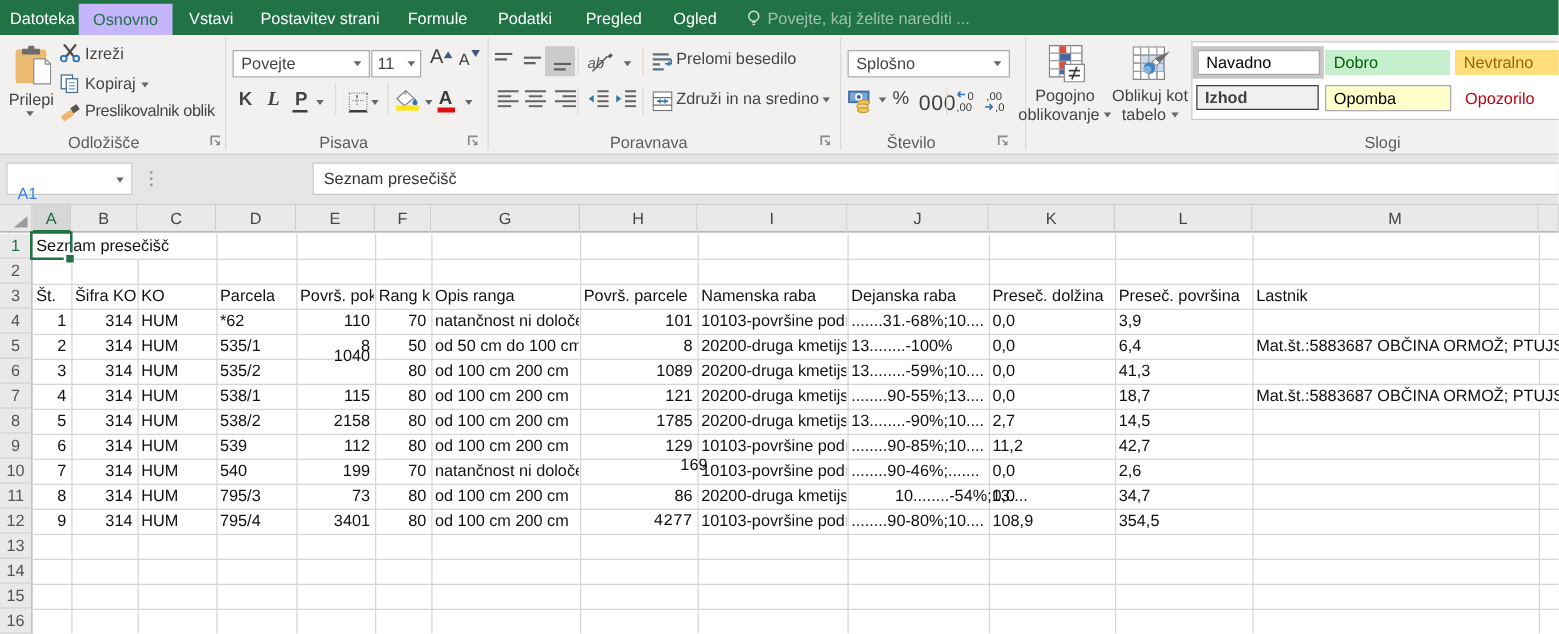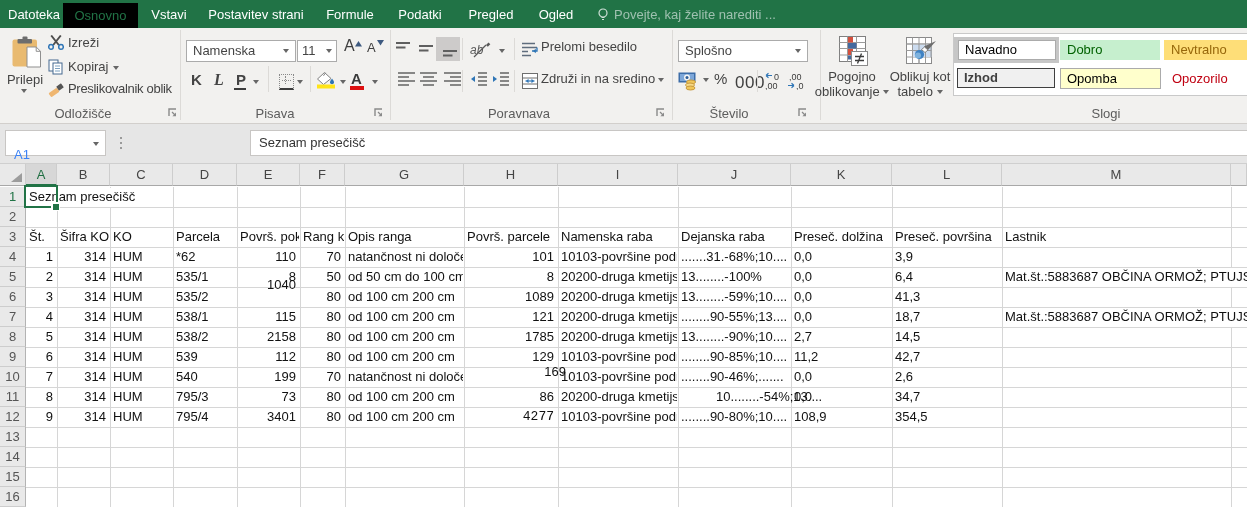--- a/index.html
+++ b/index.html
@@ -1,20 +1,20 @@
 <!DOCTYPE html>
 <html><head><meta charset="utf-8">
 <style>
 html,body{margin:0;padding:0;}
 body{width:1247px;height:507px;overflow:hidden;position:relative;font-family:"Liberation Sans",sans-serif;background:#fff;}
 .abs{position:absolute;}
 
 #tabbar{position:absolute;left:0;top:0;width:1247px;height:28px;background:#217346;}
 .tab{position:absolute;top:0;height:28px;line-height:29px;color:#fff;font-size:13px;text-align:center;}
-#seltab{position:absolute;left:63px;top:3px;width:75px;height:25px;background:#000000;color:#217346;line-height:26px;font-size:13px;text-align:center;}
+#seltab{position:absolute;left:63px;top:3px;width:75px;height:25px;background:#c4b5fd;color:#217346;line-height:26px;font-size:13px;text-align:center;}
 
 #ribbon{position:absolute;left:0;top:28px;width:1247px;height:95px;background:#f2f1ef;border-bottom:1px solid #d2cfcc;}
 .gsep{position:absolute;top:2px;width:1px;height:90px;background:#dcdad7;}
 .glabel{position:absolute;top:78px;height:16px;line-height:16px;font-size:13px;color:#5c5c5c;text-align:center;}
 .btxt{position:absolute;font-size:13px;color:#444;white-space:nowrap;}
 .combo{position:absolute;background:#fff;border:1px solid #ababab;font-size:13px;color:#444;}
 .dtri{display:inline-block;width:0;height:0;border-left:3.5px solid transparent;border-right:3.5px solid transparent;border-top:4px solid #666;}
 .launch{position:absolute;width:10px;height:10px;}
 
 #fbar{position:absolute;left:0;top:124px;width:1247px;height:39px;background:#e6e6e6;border-bottom:1px solid #cfcfcf;}
@@ -98,21 +98,21 @@
 <path d="M7 7h5M7 9.5h5M7 12h5" stroke="#7ba0c0" stroke-width="1"></path>
 </svg>
 <div class="btxt" style="left:68px;top:31px;">Kopiraj</div>
 <span class="dtri abs" style="left:113px;top:38px;"></span>
 <svg class="abs" style="left:48px;top:53px;" width="17" height="17" viewBox="0 0 17 17">
 <rect x="1" y="9" width="10" height="5" rx="1" transform="rotate(-35 6 11.5)" fill="#efb670"></rect>
 <rect x="9" y="3.5" width="6" height="5" rx="0.5" transform="rotate(-35 12 6)" fill="#555"></rect>
 </svg>
 <div class="btxt" style="left:68px;top:53px;letter-spacing:-0.3px;">Preslikovalnik oblik</div>
 
-<div class="combo" style="left:186px;top:12px;width:108px;height:20px;line-height:20px;"><span style="padding-left:6px;">Namenska</span><span class="dtri" style="position:absolute;right:6px;top:8px;"></span></div>
+<div class="combo" style="left:186px;top:12px;width:108px;height:20px;line-height:20px;"><span style="padding-left:6px;">Povejte</span><span class="dtri" style="position:absolute;right:6px;top:8px;"></span></div>
 <div class="combo" style="left:297px;top:12px;width:38px;height:20px;line-height:20px;"><span style="padding-left:4px;">11</span><span class="dtri" style="position:absolute;right:4px;top:8px;"></span></div>
 <div class="btxt" style="left:344px;top:9px;font-size:16px;color:#3f3f3f;">A</div>
 <svg class="abs" style="left:355px;top:13px;" width="7" height="6" viewBox="0 0 7 6">
       <path d="M3.5 0L7 5.5H0z" fill="#3e5a80"></path>
     </svg>
 <div class="btxt" style="left:367px;top:12px;font-size:13px;color:#3f3f3f;">A</div>
 <svg class="abs" style="left:377px;top:12px;" width="7" height="6" viewBox="0 0 7 6">
       <path d="M3.5 5.5L7 0H0z" fill="#3e5a80"></path>
     </svg>
 <div class="btxt" style="left:191px;top:43px;font-weight:bold;font-size:15px;">K</div>

